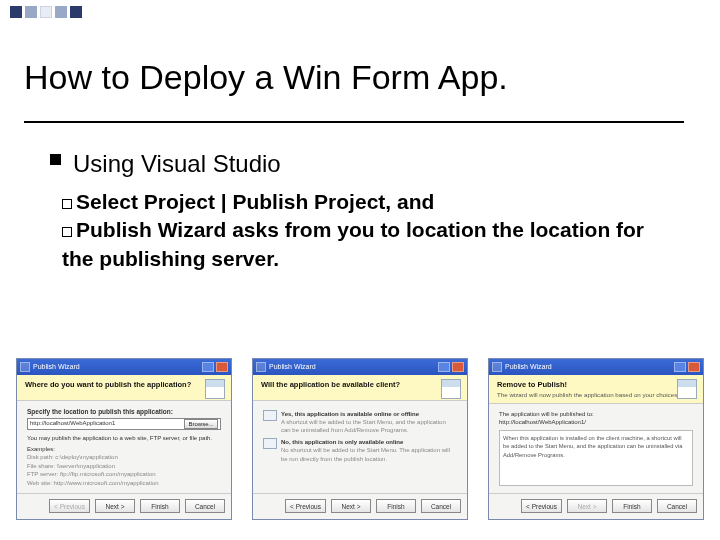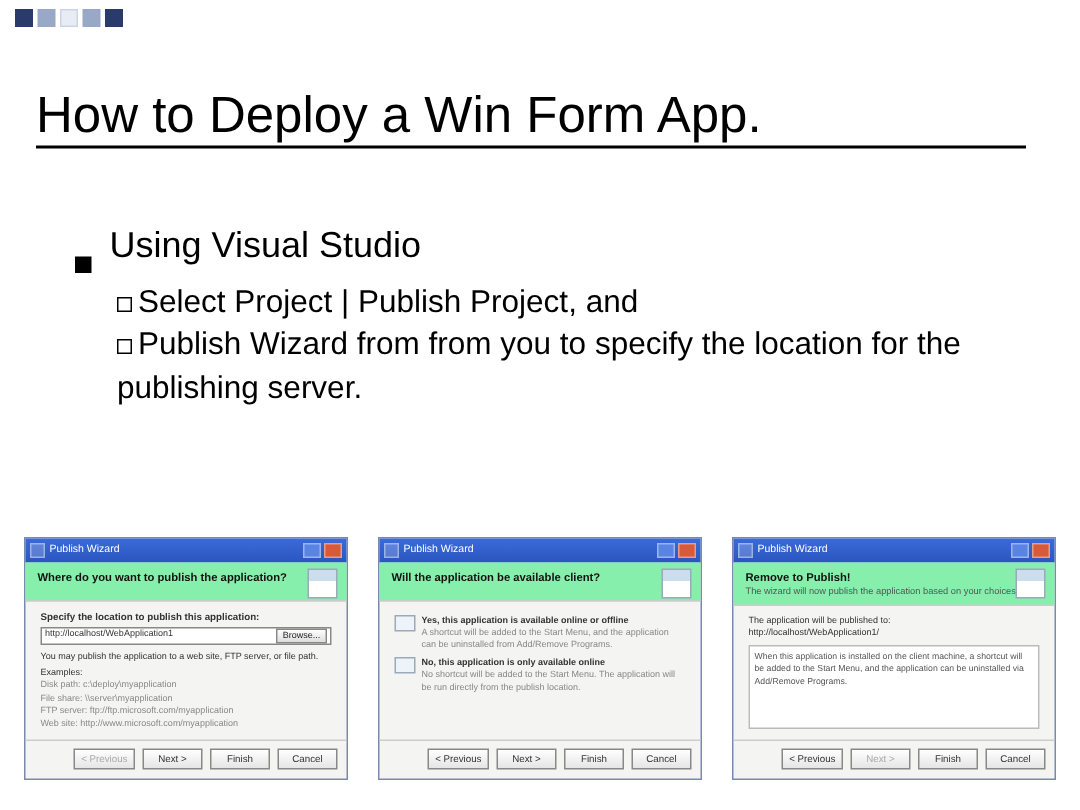--- a/index.html
+++ b/index.html
@@ -29,44 +29,45 @@
   .sq-light  { background: #9aa8c8; }
   .sq-white  { background: #e8ecf4; border:1px solid #ccd4e4; }
   .title {
     position: absolute;
     top: 58px;
     left: 24px;
     font-size: 34px;
     font-weight: 400;
     border-bottom: 2px solid #000;
     width: 660px;
-    padding-bottom: 0;
+    padding-bottom: 24px;
   }
   .content {
     position: absolute;
     top: 150px;
     left: 50px;
     width: 620px;
   }
   .bullet1 {
     font-size: 24px;
     margin-bottom: 10px;
     display: flex;
-    align-items: flex-end;
+    align-items: flex-start;
     gap: 12px;
   }
   .bullet1 .sq {
     width: 11px; height: 11px; background:#000;
     display:inline-block; flex-shrink:0;
     position:relative; top:4px;
   }
   .sub {
-    margin-left: 28px;
+    margin-left: 12px;
     font-size: 21px;
     line-height: 1.35;
+    font-weight: bold;
   }
   .sub .line {
     display: block;
   }
   .hollow {
     display:inline-block;
     width:10px; height:10px;
     border:1.5px solid #000;
     margin-right:4px;
     position:relative; top:0px;
@@ -97,21 +98,21 @@
     padding:0 3px;
     color:#fff;
     font-size:7px;
   }
   .tb-left { display:flex; align-items:center; gap:3px; }
   .tb-ic { width:10px; height:10px; background:#fff3; border:1px solid #fff6; }
   .tb-btns { display:flex; gap:2px; }
   .tb-btn { width:12px; height:10px; background:#5a84e4; border:1px solid #fff6; }
   .tb-btn.cl { background:#d85a3a; }
   .hdr {
-    background:#86efac;
+    background:#fef9c3;
     border-bottom:1px solid #ccc;
     padding:5px 8px 5px 8px;
     min-height:26px;
     position:relative;
   }
   .hdr .q { font-weight:bold; font-size:7.5px; color:#111; }
   .hdr .s { font-size:6.2px; color:#555; margin-top:2px; }
   .hdr-ic {
     position:absolute; right:6px; top:4px;
     width:20px; height:20px;
@@ -178,21 +179,21 @@
 <div class="content">
   <div class="bullet1">
     <span class="sq"></span>
     <span>Using Visual Studio</span>
   </div>
   <div class="sub">
     <span class="line">
       <span class="hollow"></span><span>Select Project | Publish Project, and</span>
     </span>
     <span class="line">
-      <span class="hollow"></span><span>Publish Wizard from from you to specify the location for the publishing server.</span>
+      <span class="hollow"></span><span>Publish Wizard asks from you to location the location for the publishing server.</span>
     </span>
   </div>
 </div>
 
 <div class="shots">
 
   <div class="win">
     <div class="tb">
       <div class="tb-left">
           <span class="tb-ic"></span>

